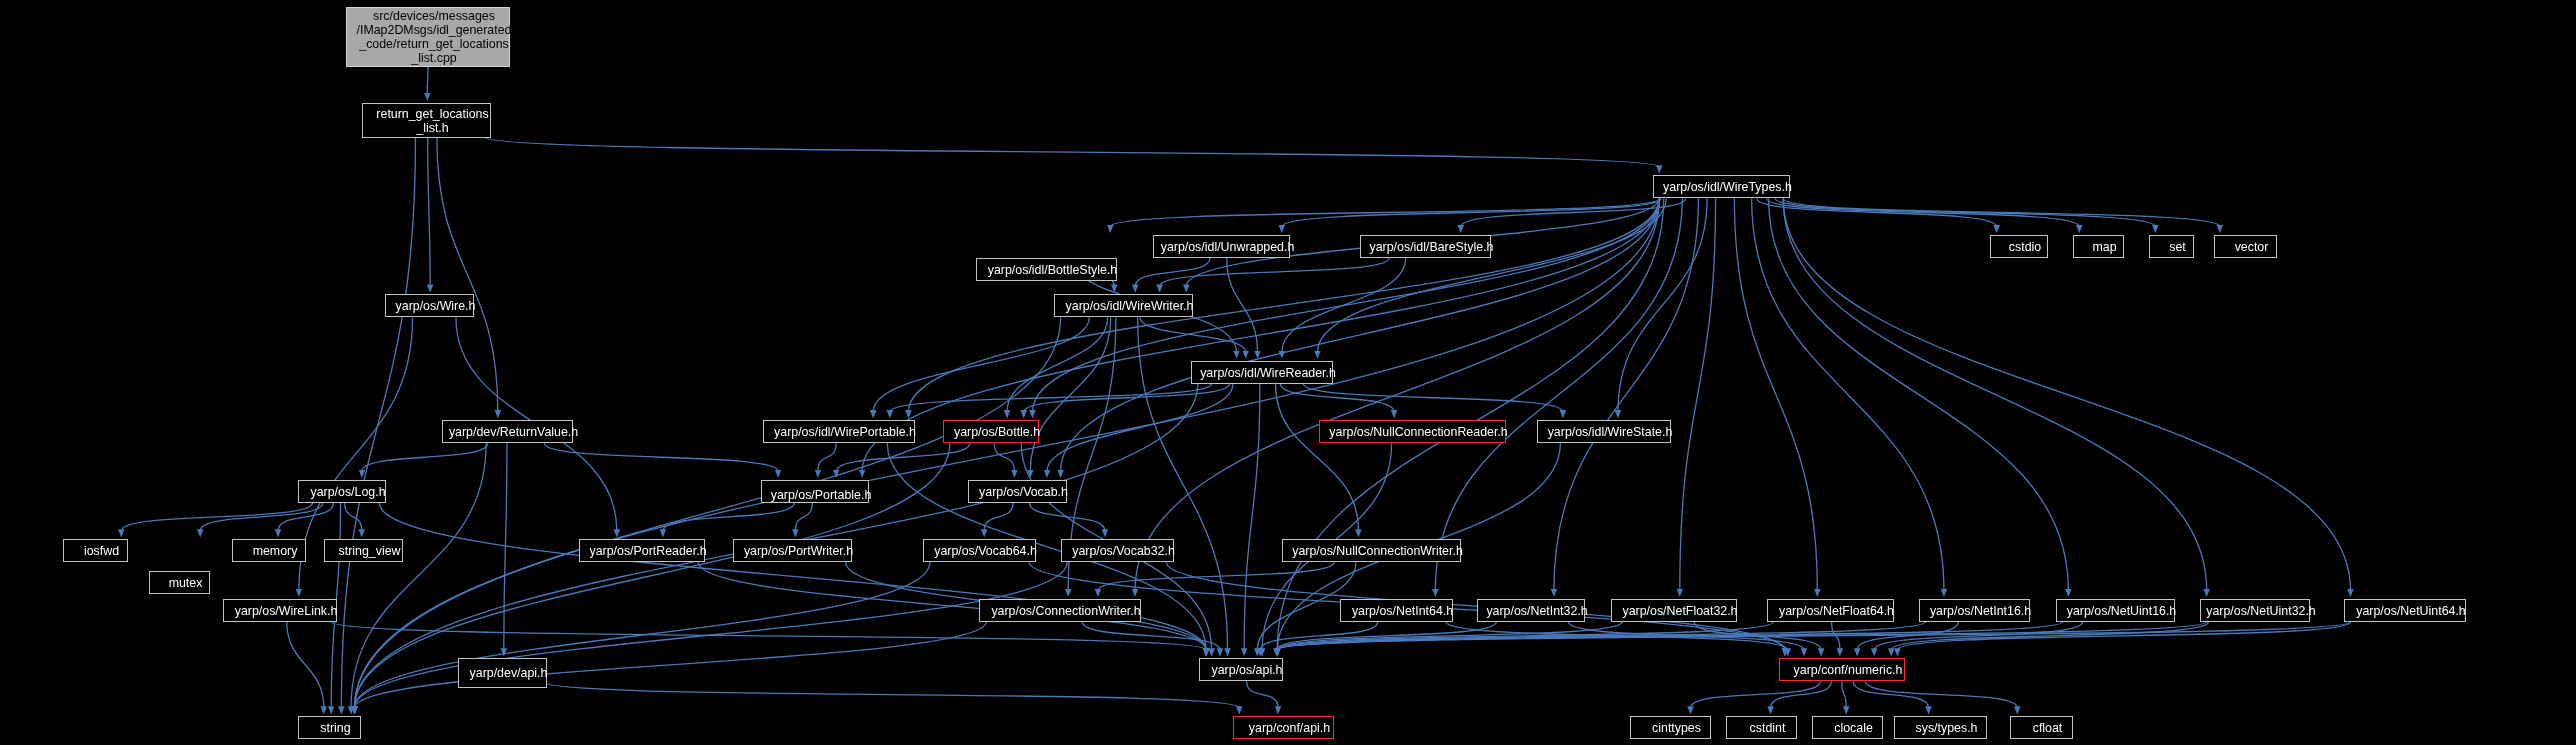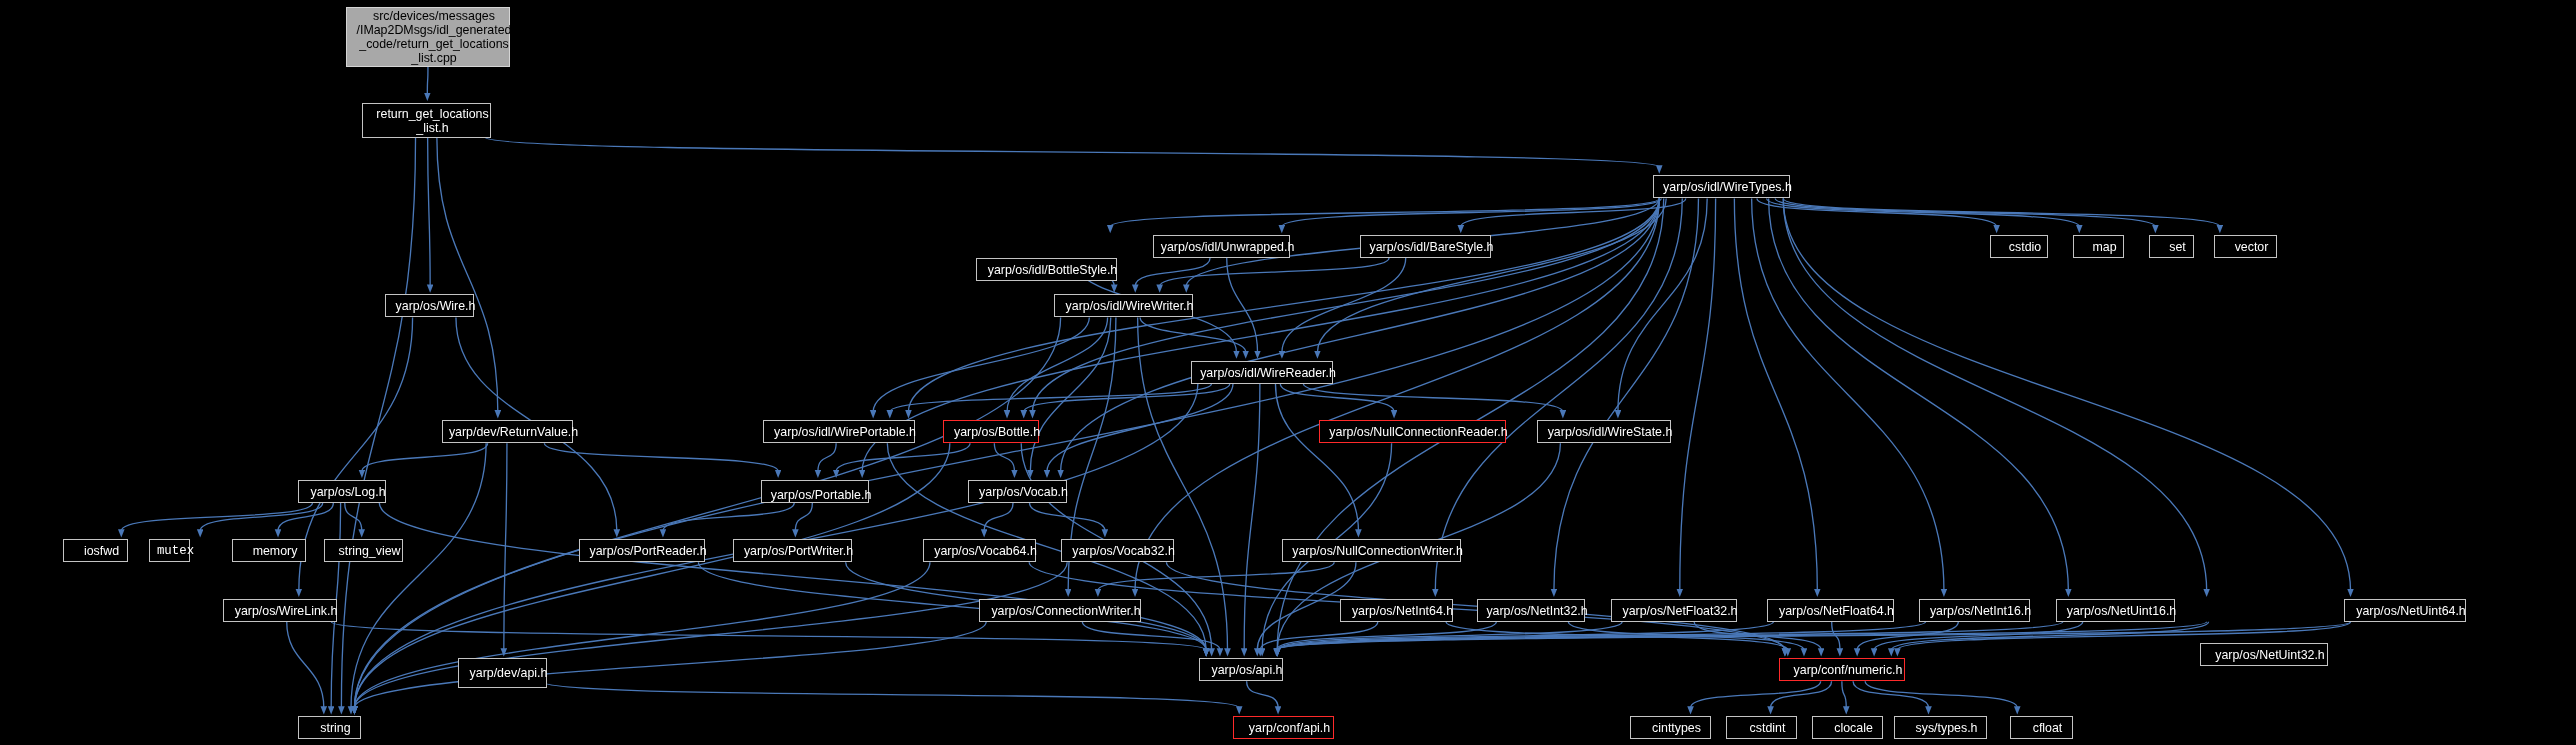--- a/index.html
+++ b/index.html
@@ -239,21 +239,21 @@
       </div>
       <div class="node" title="yarp/os/Portable.h" style="left: 761px; top: 480px; width: 108px; height: 23px; justify-content: flex-end;">
         <div>yarp/os/Portable.h</div>
       </div>
       <div class="node" title="yarp/os/Vocab.h" style="left: 968px; top: 480px; width: 99px; height: 23px;">
         <div>yarp/os/Vocab.h</div>
       </div>
       <div class="node" title="iosfwd" style="left: 63px; top: 539px; width: 65px; height: 23px;">
         <div>iosfwd</div>
       </div>
-      <div class="node" title="mutex" style="left: 149px; top: 539px; width: 41px; height: 23px; font-family: Liberation Mono, monospace;">
+      <div class="node" title="mutex" style="left: 149px; top: 571px; width: 61px; height: 23px;">
         <div>mutex</div>
       </div>
       <div class="node" title="memory" style="left: 232px; top: 539px; width: 74px; height: 23px;">
         <div>memory</div>
       </div>
       <div class="node" title="string_view" style="left: 324px; top: 539px; width: 79px; height: 23px;">
         <div>string_view</div>
       </div>
       <div class="node" title="yarp/os/PortReader.h" style="left: 579px; top: 539px; width: 126px; height: 23px;">
         <div>yarp/os/PortReader.h</div>
@@ -287,21 +287,21 @@
       </div>
       <div class="node" title="yarp/os/NetFloat64.h" style="left: 1767px; top: 599px; width: 127px; height: 23px;">
         <div>yarp/os/NetFloat64.h</div>
       </div>
       <div class="node" title="yarp/os/NetInt16.h" style="left: 1919px; top: 599px; width: 111px; height: 23px;">
         <div>yarp/os/NetInt16.h</div>
       </div>
       <div class="node" title="yarp/os/NetUint16.h" style="left: 2056px; top: 599px; width: 119px; height: 23px;">
         <div>yarp/os/NetUint16.h</div>
       </div>
-      <div class="node" title="yarp/os/NetUint32.h" style="left: 2200px; top: 599px; width: 128px; height: 23px; margin-top: 44px;">
+      <div class="node" title="yarp/os/NetUint32.h" style="left: 2200px; top: 599px; width: 110px; height: 23px;">
         <div>yarp/os/NetUint32.h</div>
       </div>
       <div class="node" title="yarp/os/NetUint64.h" style="left: 2344px; top: 599px; width: 122px; height: 23px;">
         <div>yarp/os/NetUint64.h</div>
       </div>
       <div class="node" title="yarp/dev/api.h" style="left: 458px; top: 658px; width: 89px; height: 30px;">
         <div>yarp/dev/api.h</div>
       </div>
       <div class="node" title="yarp/os/api.h" style="left: 1199px; top: 658px; width: 84px; height: 23px;">
         <div>yarp/os/api.h</div>

